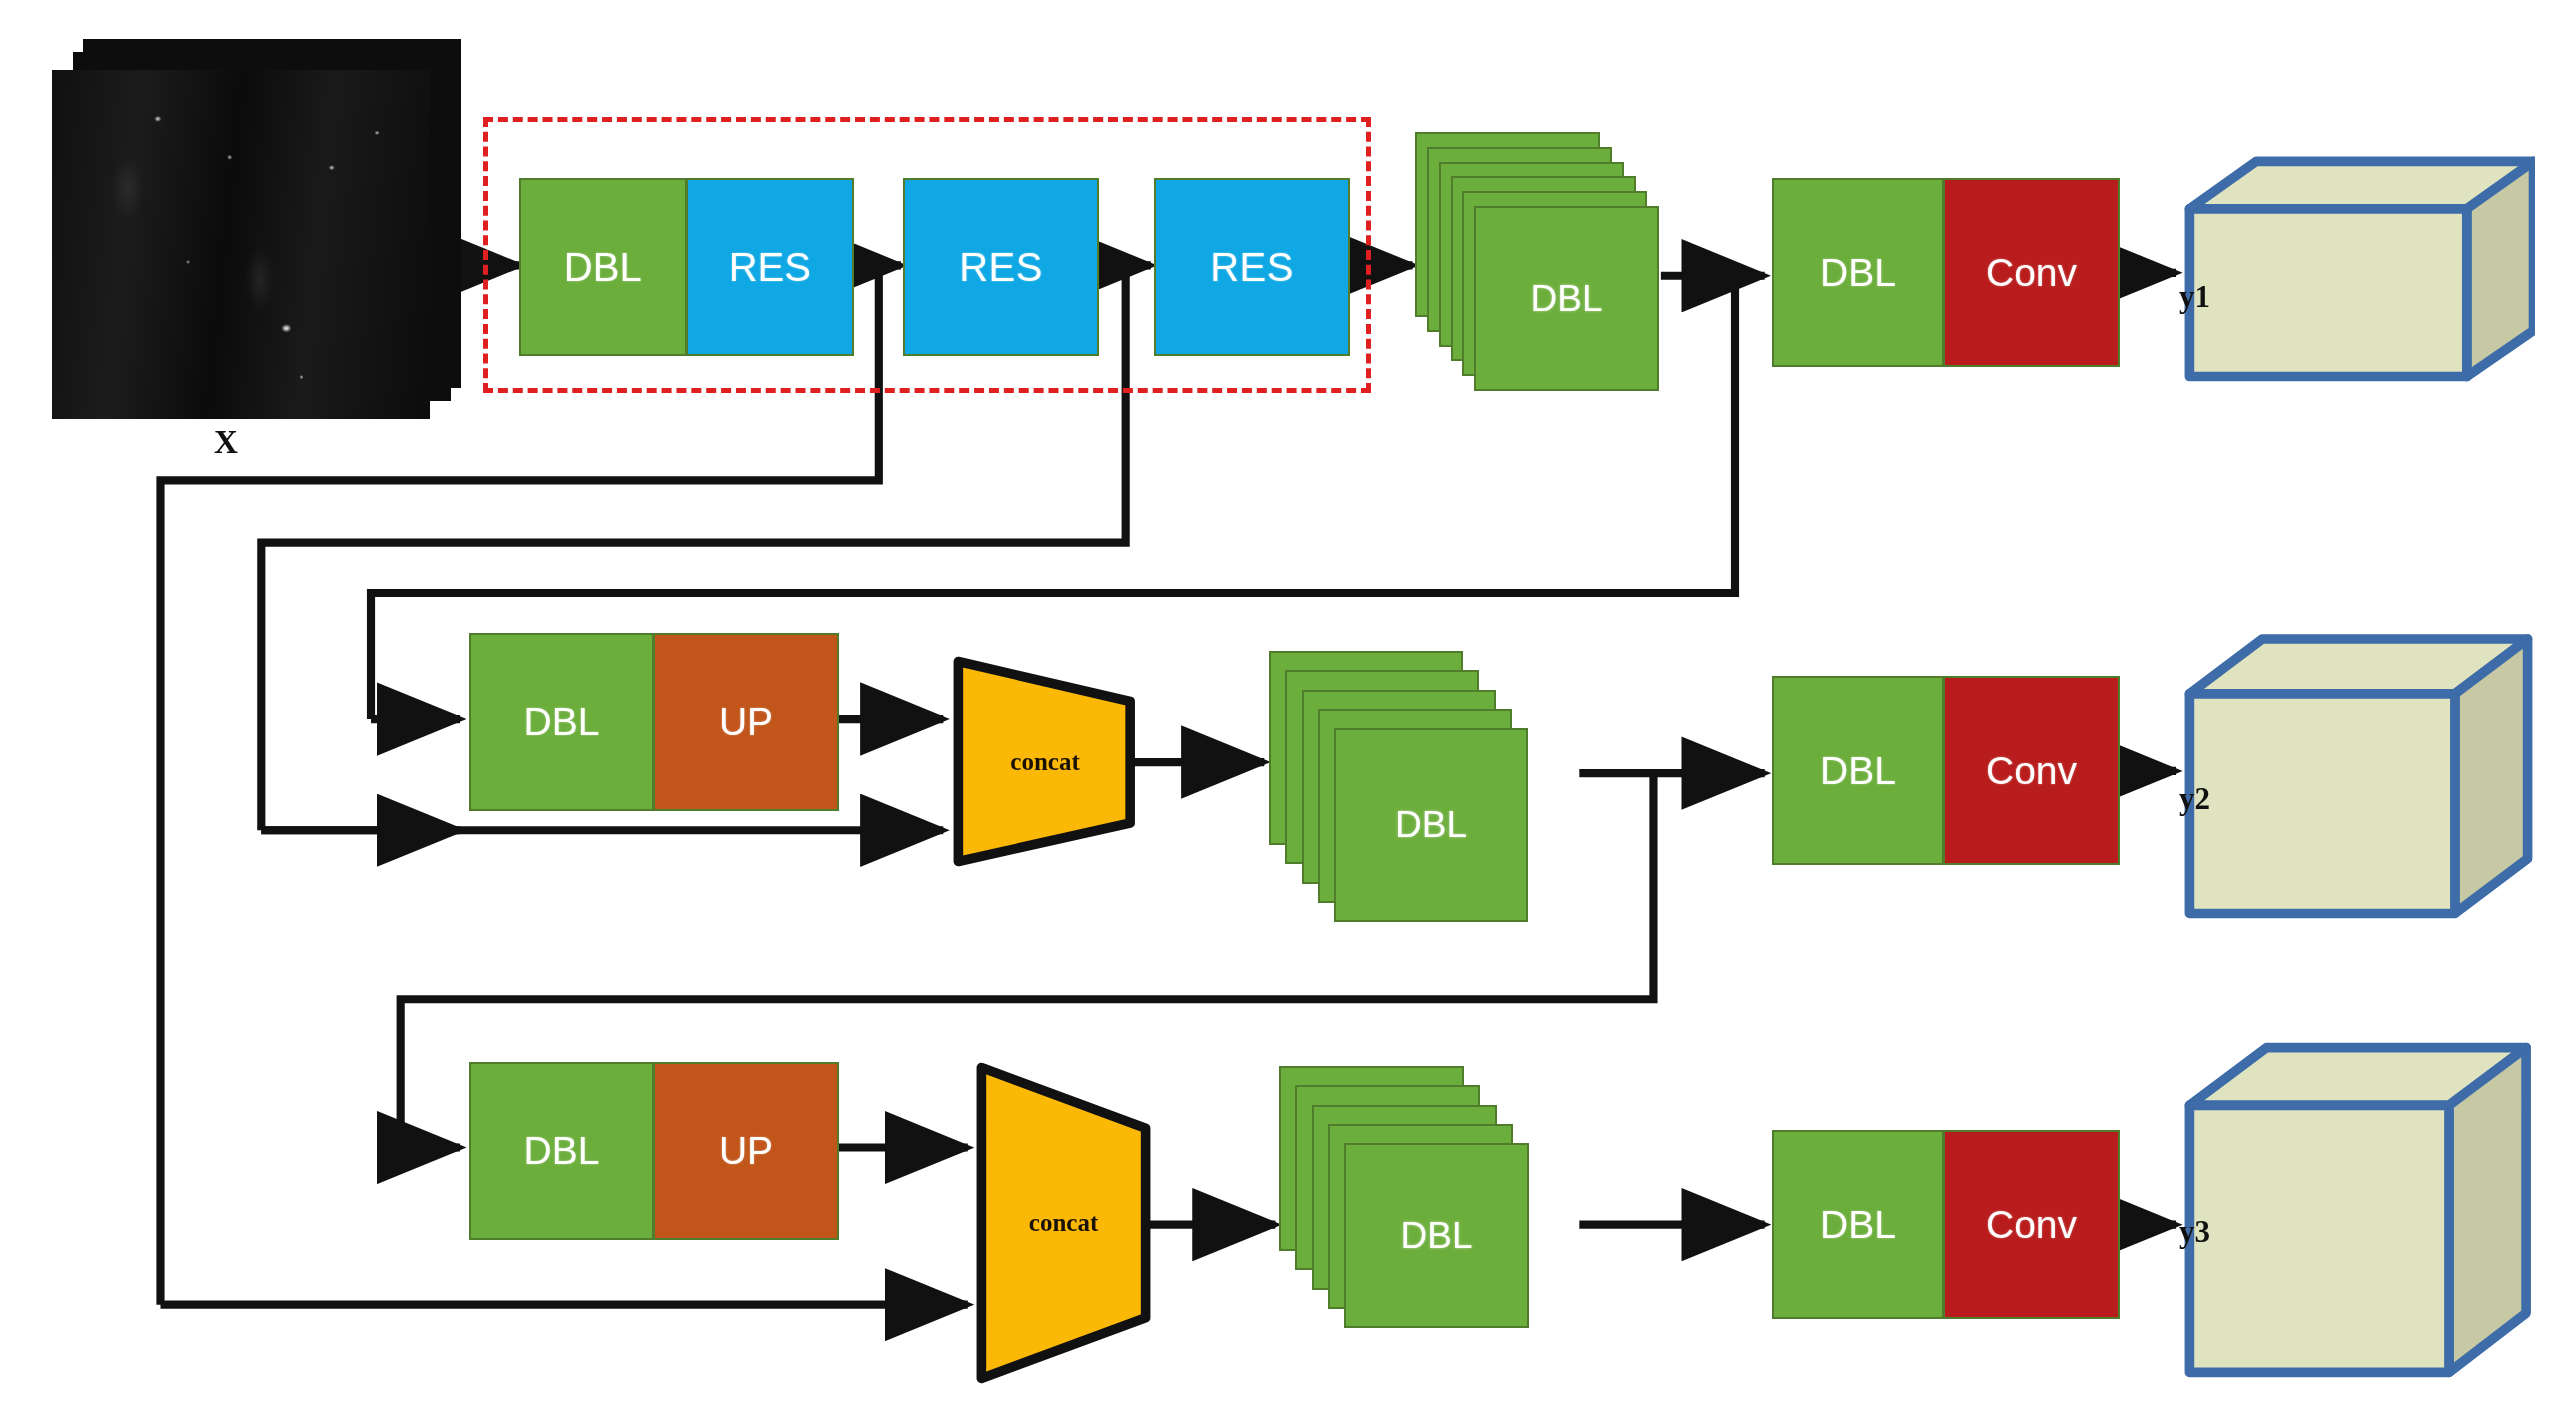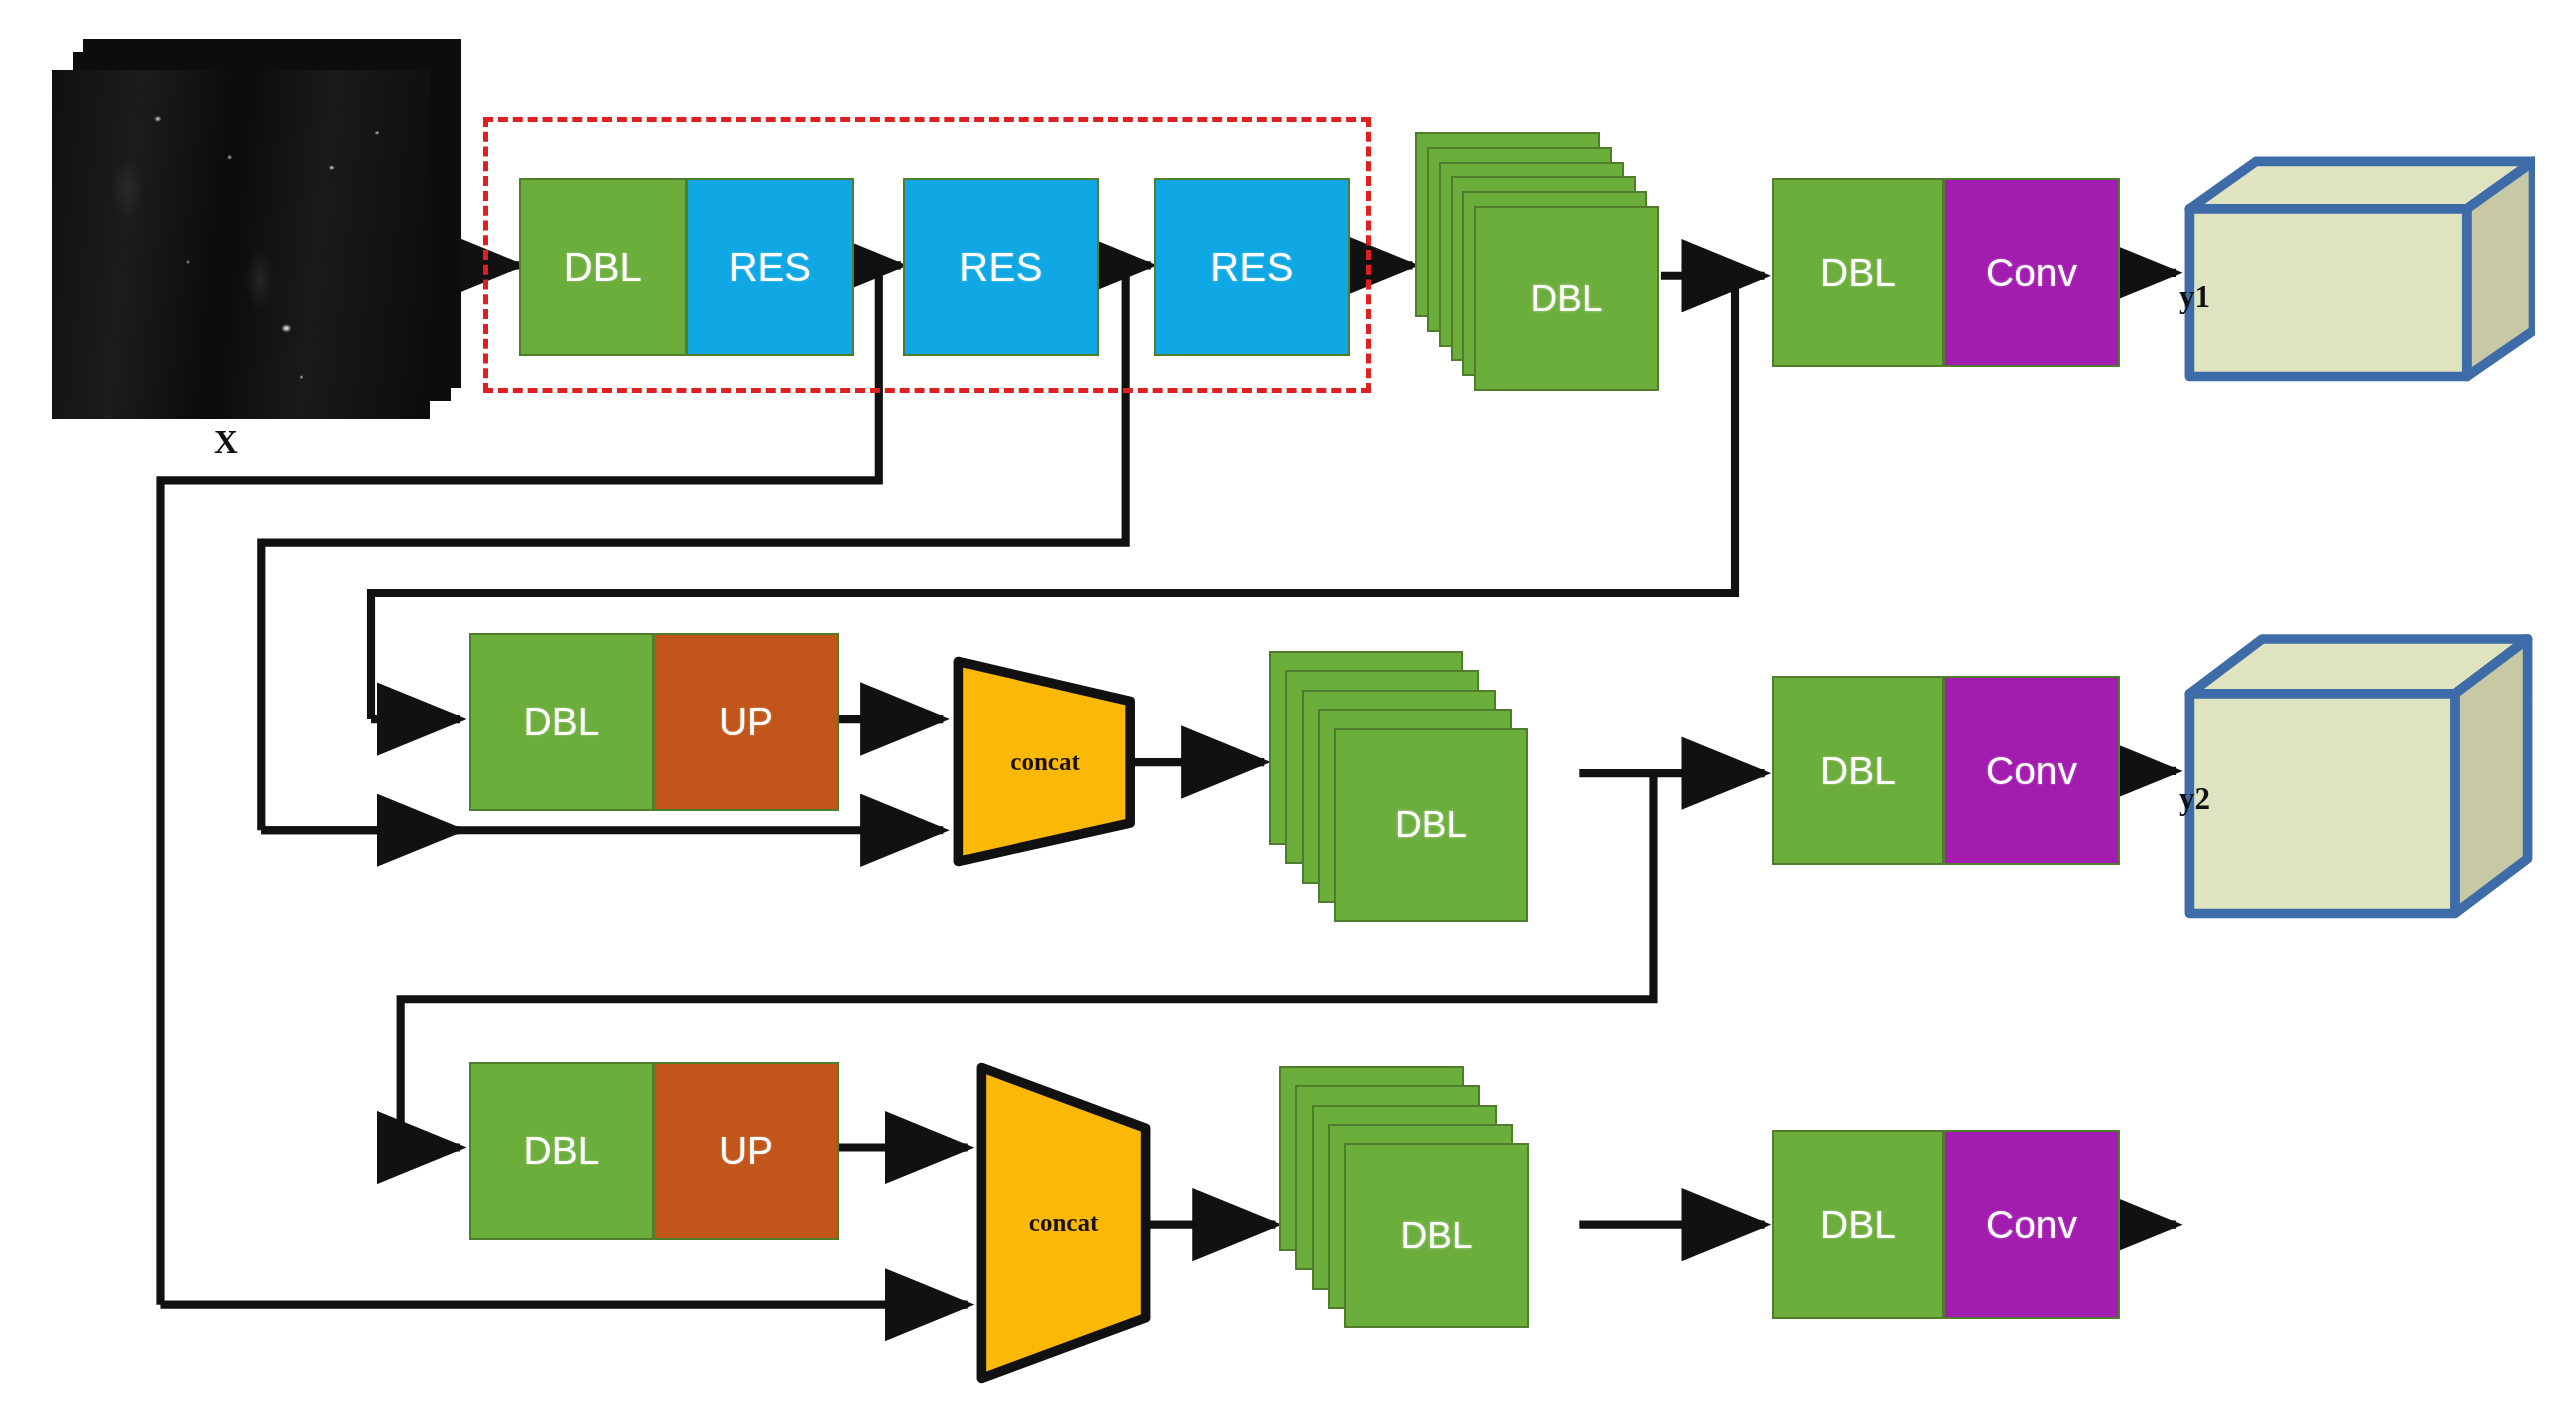--- a/index.html
+++ b/index.html
@@ -11,21 +11,21 @@
        justify-content:center;color:#ffffff;font-weight:400;letter-spacing:0.4px;
        text-shadow:0 0 2.2px rgba(255,255,255,.45);}
   .blk-blue{background:#0FA8E4;border:2.2px solid #4F7D2B;}
 
   .pair{position:absolute;display:flex;}
   .pair > div{display:flex;align-items:center;justify-content:center;
               color:#fff;text-shadow:0 0 2.2px rgba(255,255,255,.45);box-sizing:border-box;}
   .half-green{background:#6CAE3C;border:2.2px solid #4F7D2B;}
   .half-blue{background:#0FA8E4;border:2.2px solid #4F7D2B;border-left-width:1.5px;}
   .half-orange{background:#C1551A;border:2.2px solid #4F7D2B;border-left-width:1.5px;}
-  .half-gray{background:#a21caf;border:2.2px solid #4F7D2B;border-left-width:1.5px;
+  .half-gray{background:#b91c1c;border:2.2px solid #4F7D2B;border-left-width:1.5px;
              color:#FF0000;text-shadow:none;}
 
   .dashbox{position:absolute;border:5.2px dashed #E02020;box-sizing:border-box;
            background:transparent;}
 
   .stack{position:absolute;}
   .stack .sheet{position:absolute;background:#6CAE3C;border:2.2px solid #4F7D2B;
                 box-sizing:border-box;}
   .stack .sheet.front{display:flex;align-items:center;justify-content:center;
                       color:#fff;text-shadow:0 0 3px rgba(255,255,255,.5);}
@@ -243,15 +243,23 @@
 
   <div class="pair" style="left:1772px;top:1130px;width:349px;height:189px;">
     <div class="half-green" style="width:172px;height:189px;font-size:39px;">
       <span>DBL</span>
     </div>
     <div class="half-gray" style="width:176px;height:189px;font-size:39px;">
       <span>Conv</span>
     </div>
   </div>
 
+  <div class="cube" style="left:2179px;top:1037px;width:356px;height:349px;">
+    <svg viewBox="0 0 480 470" width="356" height="349">
+      <polygon points="14,92 118,14 468,14 364,92" fill="#DFE3C0" stroke="#3D6CA8" stroke-width="13" stroke-linejoin="round"></polygon>
+      <polygon points="364,92 468,14 468,372 364,452" fill="#C6C9A4" stroke="#3D6CA8" stroke-width="13" stroke-linejoin="round"></polygon>
+      <rect x="14" y="92" width="350" height="360" fill="#DFE3C0" stroke="#3D6CA8" stroke-width="13" stroke-linejoin="round"></rect>
+    </svg>
+    <span style="font-size:31px;top:56%;">y3</span>
+  </div>
 
 </div>
 
 
 </body></html>

